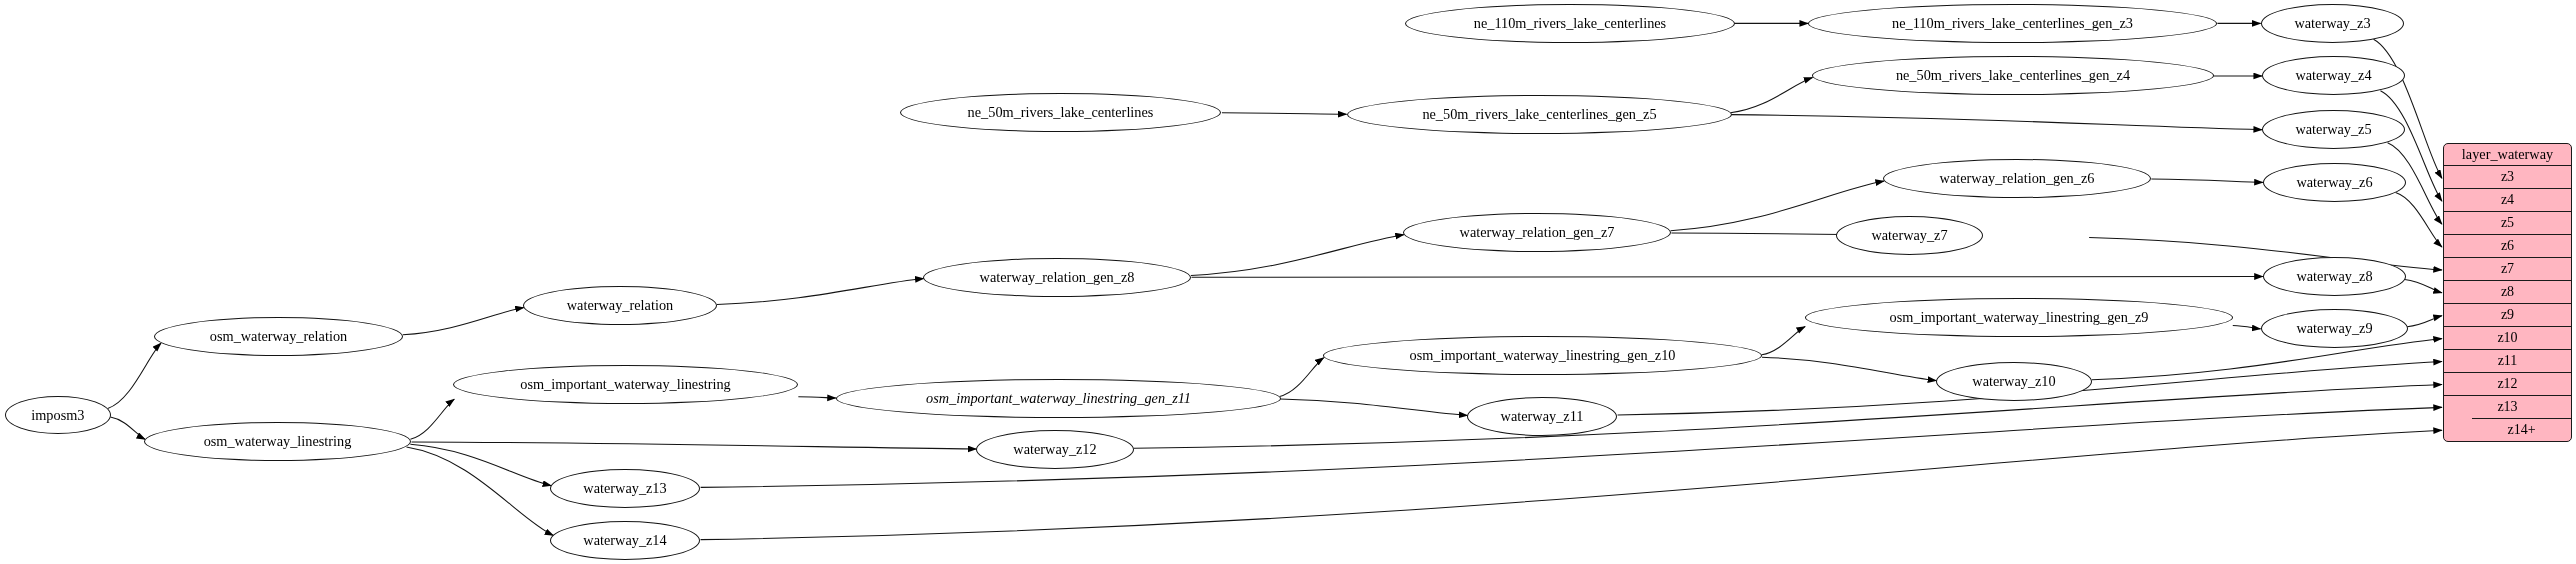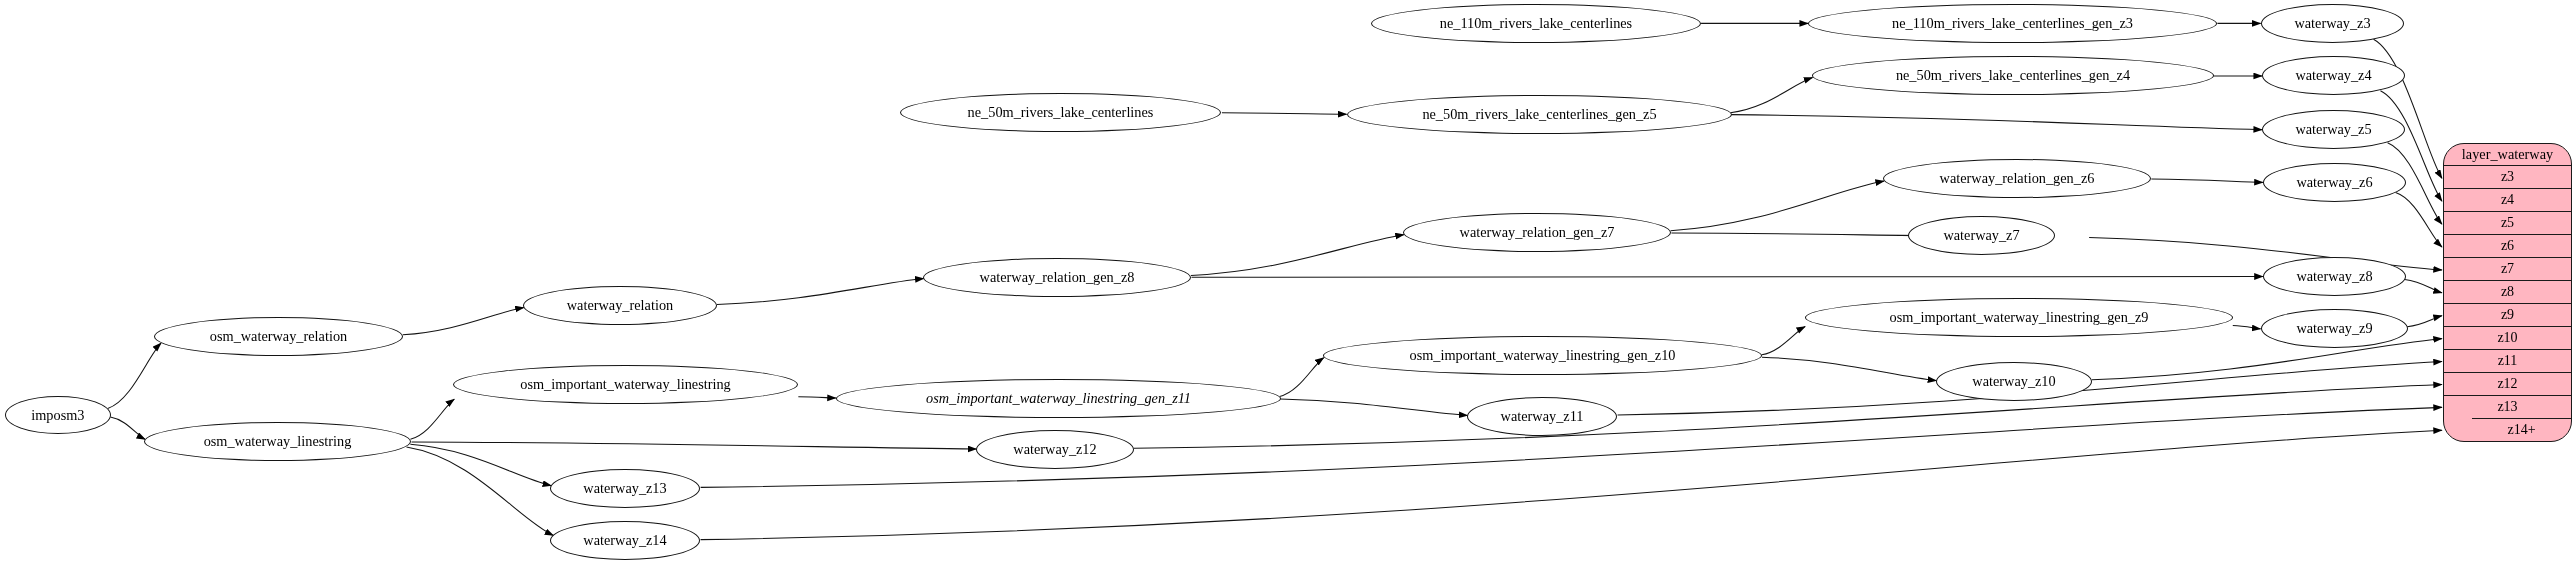--- a/index.html
+++ b/index.html
@@ -19,21 +19,21 @@
     background:var(--node-fill,#ffffff);
     color:var(--text,#000000);
     font-size:14.3px;
     white-space:nowrap;
     box-sizing:border-box;
     z-index:2;
   }
   .record{
     position:absolute;
     border:1.2px solid var(--record-stroke,#1a1a1a);
-    border-radius:21px;
+    border-radius:5px;
     background:var(--record-fill,#ffb6c1);
     box-sizing:border-box;
     overflow:hidden;
     z-index:2;
     display:flex;flex-direction:column;
   }
   .record-header{
     display:flex;align-items:center;justify-content:center;
     font-size:14.3px;color:var(--text,#000000);
     box-sizing:border-box;
@@ -101,29 +101,29 @@
       <div class="node" style="left: 154px; top: 317px; width: 249px; height: 39px;">osm_waterway_relation</div>
       <div class="node" style="left: 144px; top: 422px; width: 267px; height: 39px;">osm_waterway_linestring</div>
       <div class="node" style="left: 523px; top: 286px; width: 194px; height: 39px;">waterway_relation</div>
       <div class="node" style="left: 453px; top: 365px; width: 345px; height: 39px;">osm_important_waterway_linestring</div>
       <div class="node" style="left: 550px; top: 469px; width: 150px; height: 39px;">waterway_z13</div>
       <div class="node" style="left: 550px; top: 521px; width: 150px; height: 39px;">waterway_z14</div>
       <div class="node" style="left: 900px; top: 93px; width: 321px; height: 39px;">ne_50m_rivers_lake_centerlines</div>
       <div class="node" style="left: 923px; top: 258px; width: 268px; height: 39px;">waterway_relation_gen_z8</div>
       <div class="node" style="left: 836px; top: 379px; width: 445px; height: 39px; font-style: italic;">osm_important_waterway_linestring_gen_z11</div>
       <div class="node" style="left: 976px; top: 430px; width: 158px; height: 39px;">waterway_z12</div>
-      <div class="node" style="left: 1371px; top: 3.8px; width: 330px; height: 39px;">ne_110m_rivers_lake_centerlines</div>
+      <div class="node" style="left: 1405px; top: 3.8px; width: 330px; height: 39px;">ne_110m_rivers_lake_centerlines</div>
       <div class="node" style="left: 1347px; top: 95px; width: 385px; height: 39px;">ne_50m_rivers_lake_centerlines_gen_z5</div>
       <div class="node" style="left: 1403px; top: 213px; width: 268px; height: 39px;">waterway_relation_gen_z7</div>
       <div class="node" style="left: 1323px; top: 336px; width: 439px; height: 39px;">osm_important_waterway_linestring_gen_z10</div>
       <div class="node" style="left: 1467px; top: 397px; width: 150px; height: 39px;">waterway_z11</div>
       <div class="node" style="left: 1808px; top: 3.8px; width: 409px; height: 39px;">ne_110m_rivers_lake_centerlines_gen_z3</div>
       <div class="node" style="left: 1812px; top: 56px; width: 402px; height: 39px;">ne_50m_rivers_lake_centerlines_gen_z4</div>
       <div class="node" style="left: 1883px; top: 159px; width: 268px; height: 39px;">waterway_relation_gen_z6</div>
-      <div class="node" style="left: 1908px; top: 216px; width: 147px; height: 39px;">waterway_z7</div>
+      <div class="node" style="left: 1836px; top: 216px; width: 147px; height: 39px;">waterway_z7</div>
       <div class="node" style="left: 1805px; top: 298px; width: 428px; height: 39px;">osm_important_waterway_linestring_gen_z9</div>
       <div class="node" style="left: 1936px; top: 362px; width: 156px; height: 39px;">waterway_z10</div>
       <div class="node" style="left: 2261px; top: 3.8px; width: 143px; height: 39px;">waterway_z3</div>
       <div class="node" style="left: 2262px; top: 56px; width: 143px; height: 39px;">waterway_z4</div>
       <div class="node" style="left: 2262px; top: 110px; width: 143px; height: 39px;">waterway_z5</div>
       <div class="node" style="left: 2263px; top: 163px; width: 143px; height: 39px;">waterway_z6</div>
       <div class="node" style="left: 2263px; top: 257px; width: 143px; height: 39px;">waterway_z8</div>
       <div class="node" style="left: 2261px; top: 309px; width: 147px; height: 39px;">waterway_z9</div>
     </div>
 

